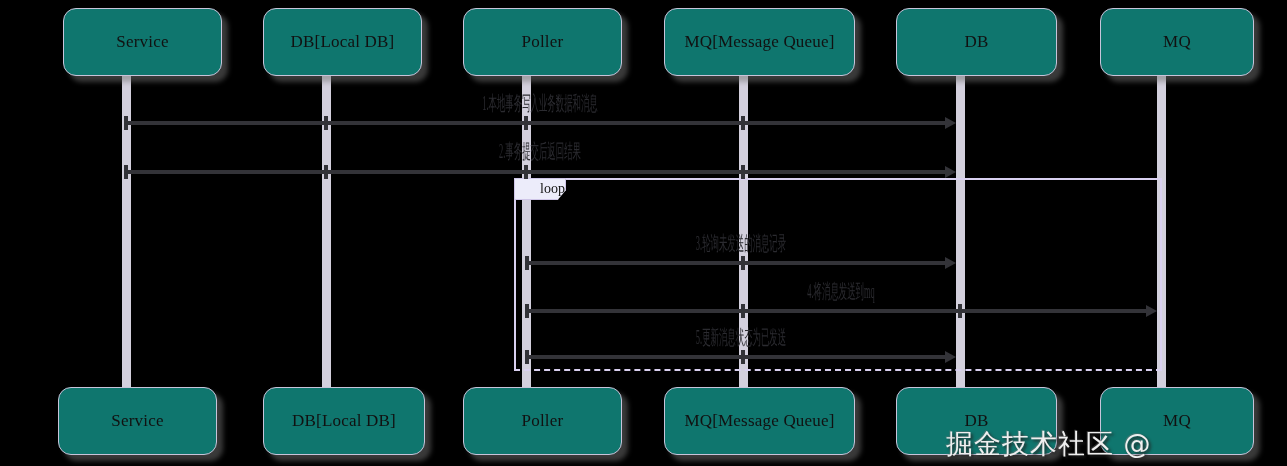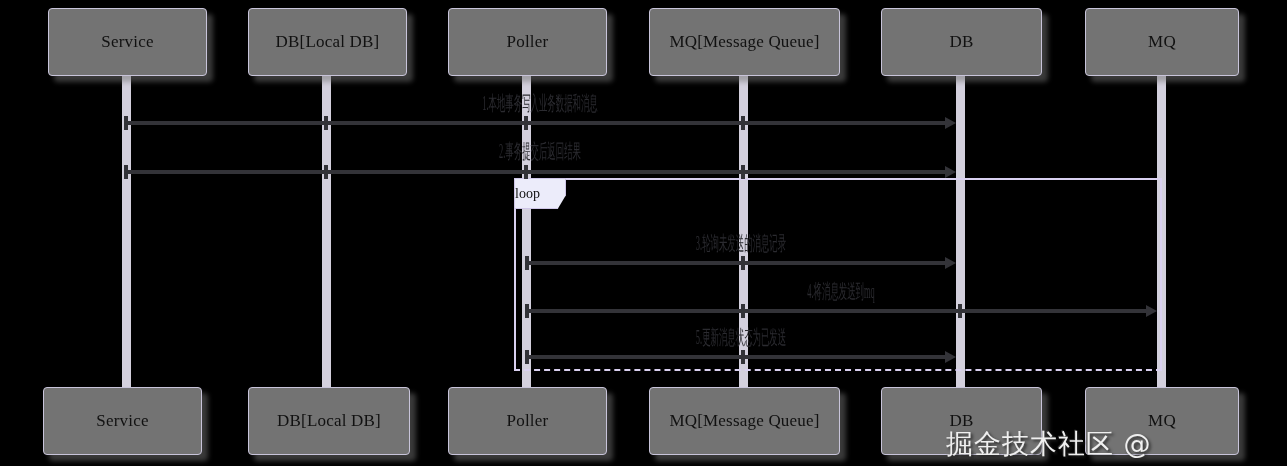--- a/index.html
+++ b/index.html
@@ -2,40 +2,40 @@
 <html><head>
 <meta charset="utf-8">
 <style>
   html,body{margin:0;padding:0;background:#000;}
   .canvas{
     position:relative;width:1287px;height:466px;background:#000;
     font-family:"Liberation Serif","DejaVu Serif",serif;overflow:hidden;
   }
   .actor-box{
     position:absolute;height:66px;
-    background:#737373;border:1px solid #c8c4da;border-radius:4px;
+    background:#0f766e;border:1px solid #c8c4da;border-radius:13px;
     box-shadow:6px 6px 5px rgba(115,115,115,.5);
     display:flex;align-items:center;justify-content:center;
-    font-size:17px;color:#111;letter-spacing:.2px;
+    font-size:17px;color:#111;letter-spacing:.2px;margin-left:15px;
   }
   .actor-box.top{top:8px;}
   .actor-box.bottom{top:387px;}
   .lifeline{
     position:absolute;top:76px;height:311px;width:9px;background:#d3d0dd;
   }
   .loop-box{
     position:absolute;left:514px;top:178px;width:648px;height:193px;
     border:2px solid #d9d0f0;border-bottom:2px dashed #d9d0f0;
     box-sizing:border-box;
   }
   .loop-label{
-    position:absolute;left:514px;top:178px;width:52px;height:31px;
+    position:absolute;left:514px;top:178px;width:52px;height:22px;
     background:#ececfa;border:1px solid #cfc6e8;box-sizing:border-box;
     clip-path:polygon(0 0,100% 0,100% 55%,84% 100%,0 100%);
-    display:flex;align-items:center;justify-content:flex-start;
+    display:flex;align-items:center;justify-content:flex-end;
     font-size:14px;color:#111;
   }
   .msg-line{position:absolute;height:4px;background:#333338;}
   .msg-arrow{
     position:absolute;width:0;height:0;
     border-top:6px solid transparent;border-bottom:6px solid transparent;
     border-left:11px solid #333338;
   }
   .msg-tick{position:absolute;width:4px;height:14px;background:#333338;}
   .msg-label{

